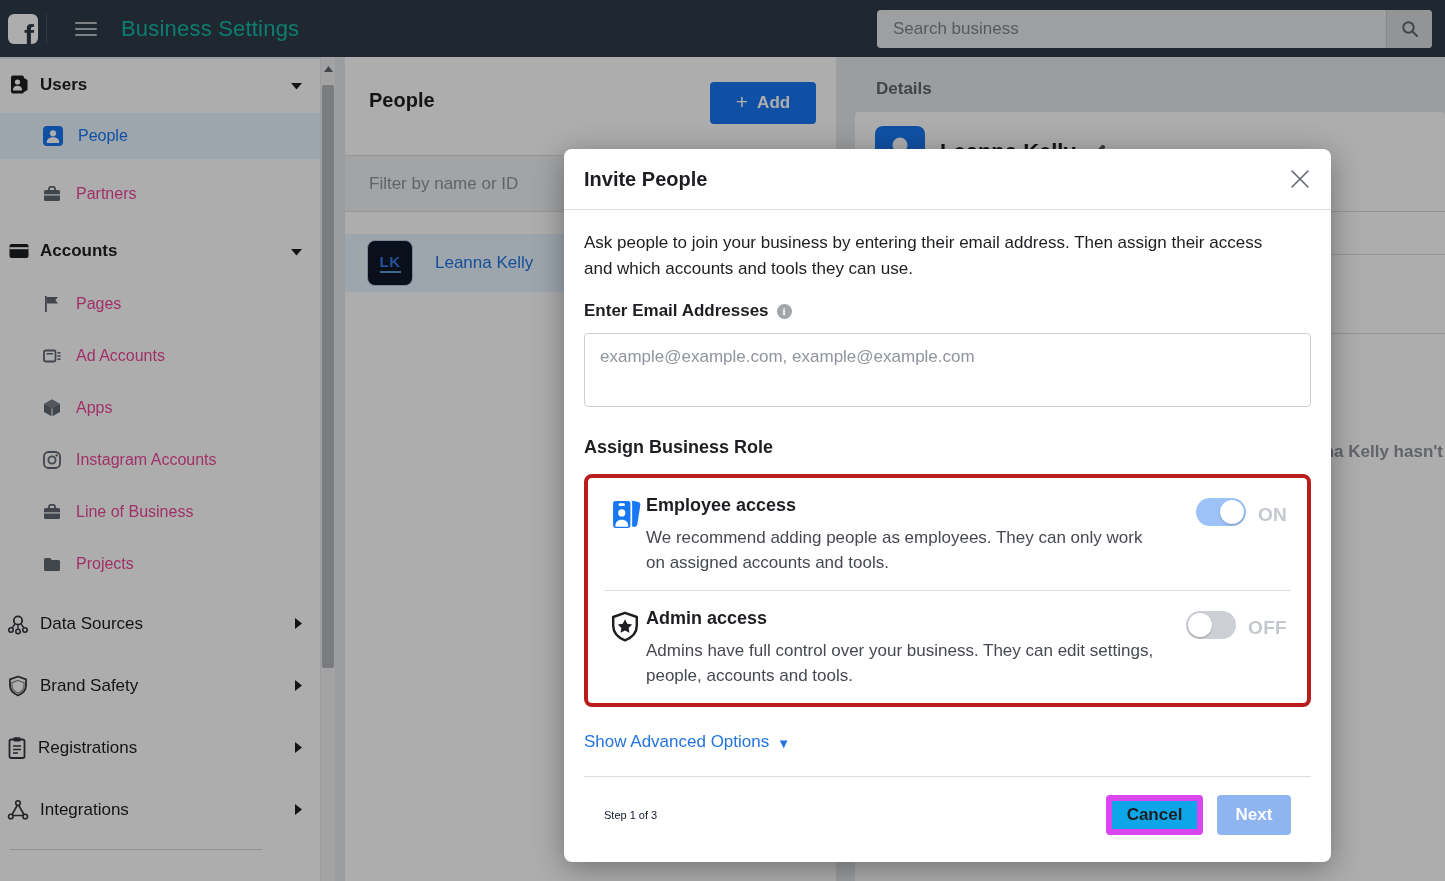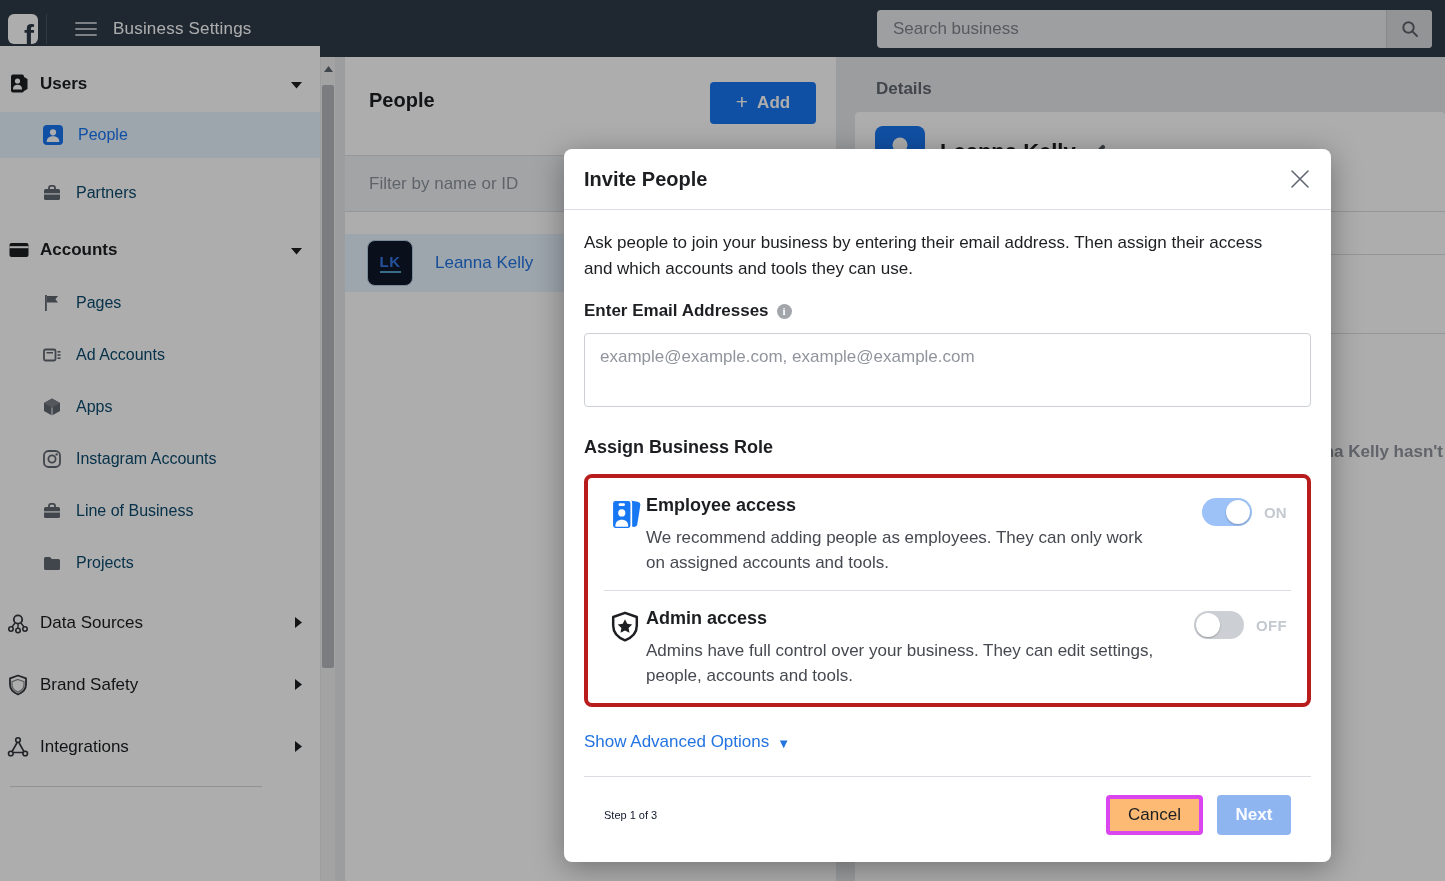--- a/index.html
+++ b/index.html
@@ -7,34 +7,34 @@
   body { font-family:"Liberation Sans", sans-serif; }
   #screen { position:relative; width:1445px; height:881px; background:#e5e7ea; overflow:hidden; }
 
   
   #topbar { position:absolute; top:0; left:0; width:100%; height:57px; background:#2e3b49; display:flex; align-items:center; z-index:1; }
   .logo-tile { width:30px; height:30px; margin-left:8px; background:#ffffff; border-radius:6px; position:relative; overflow:hidden; }
   .logo-tile span { position:absolute; right:4px; bottom:-9px; font-size:30px; font-weight:bold; color:#2e3b49; }
   .topbar-divider { width:1px; height:30px; background:#48535f; margin-left:8px; }
   .hamburger { margin-left:28px; width:22px; display:flex; flex-direction:column; gap:4px; cursor:pointer; }
   .hamburger i { display:block; height:2px; background:#b8bfc6; border-radius:1px; }
-  .app-title { margin-left:16px; color:#ffffff; font-size:17px; letter-spacing:.2px; }
+  .app-title { margin-left:24px; color:#14b8a6; font-size:22px; letter-spacing:.2px; }
   .search-wrap { margin-left:auto; margin-right:13px; width:555px; height:38px; background:#e9ebee; border-radius:4px; display:flex; align-items:center; overflow:hidden; }
   .search-wrap input { flex:1; border:none; outline:none; background:transparent; padding:0 16px; font-size:17px; color:#3a3f45; font-family:inherit; }
   .search-wrap input::placeholder { color:#7f868e; }
   .search-btn { width:46px; height:38px; background:#d9dbde; border-left:1px solid #c6c9cc; display:flex; align-items:center; justify-content:center; cursor:pointer; }
 
   
-  #sidebar { position:absolute; top:46px; left:0; width:320px; bottom:0; background:#ffffff; padding-top:16px; z-index:1; }
+  #sidebar { position:absolute; top:59px; left:0; width:320px; bottom:0; background:#ffffff; padding-top:4px; z-index:1; }
   .srow { display:flex; align-items:center; position:relative; cursor:pointer; }
   .srow .caret { position:absolute; right:18px; }
   .row-header { height:44px; padding-left:8px; }
   .row-header .lbl { margin-left:10px; font-size:17px; font-weight:bold; color:#1c1e21; }
   .row-child { height:42px; margin-top:10px; padding-left:42px; }
-  .row-child .lbl { margin-left:14px; font-size:16px; color:#0c4a6e; }
+  .row-child .lbl { margin-left:14px; font-size:16px; color:#ec4899; }
   .row-child.active { background:#e7f3ff; }
   .row-child.active .lbl { color:#1877f2; }
   .row-child.partners { height:46px; margin-top:12px; margin-bottom:12px; }
   .row-child.people { height:46px; margin-top:6px; }
   .row-section { height:46px; margin-top:16px; padding-left:6px;text-align:right; }
   .row-section .lbl { margin-left:10px; font-size:17px; color:#1c1e21; }
   .sidebar-bottom-divider { height:1px; background:#d4d7db; margin:16px 0 0 10px; width:252px; }
   .icon-box { display:flex; align-items:center; justify-content:center; }
 
   
@@ -87,29 +87,29 @@
   .role-row { display:flex; padding:17px 20px 15px 20px; }
   .role-icon { width:38px; flex:0 0 38px; padding-top:2px; }
   .role-main { flex:1; }
   .role-title { font-size:18px; font-weight:bold; color:#1c1e21; margin-bottom:9px; }
   .role-desc { font-size:17px; line-height:25px; color:#464950; max-width:515px; }
   .role-toggle-col { flex:0 0 125px; display:flex; align-items:flex-start; justify-content:flex-end; gap:12px; padding-top:3px; }
   .toggle { width:50px; height:28px; border-radius:14px; position:relative; cursor:pointer; border:none; flex:0 0 50px; }
   .toggle .knob { position:absolute; top:2px; width:24px; height:24px; border-radius:50%; background:#ffffff; box-shadow:0 1px 2px rgba(0,0,0,.25); }
   .toggle.on { background:#9cc2f8; } .toggle.on .knob { right:2px; }
   .toggle.off { background:#ccd0d5; } .toggle.off .knob { left:2px; }
-  .toggle-state { font-size:15px; font-weight:bold; color:#c4c9cf; padding-top:6px; letter-spacing:.3px; }
+  .toggle-state { font-size:19px; font-weight:bold; color:#c4c9cf; padding-top:6px; letter-spacing:.3px; }
   .role-divider { height:1px; background:#dadde1; margin:0 16px; }
   .advanced-link { margin-top:25px; display:inline-flex; align-items:center; gap:8px; color:#2374e1; font-size:17px; cursor:pointer; background:none; border:none; font-family:Liberation Sans, sans-serif; padding:0; }
   .advanced-caret { font-size:13px; line-height:1; margin-top:2px; }
   .modal-footer-divider { margin-top:24px; height:1px; background:#dadde1; }
   .modal-footer { display:flex; align-items:center; padding:18px 20px 0 20px; }
   .step-label { font-size:11px; color:#0f172a; }
   .footer-btns { margin-left:auto; display:flex; gap:14px; }
-  .btn-cancel { width:97px; height:40px; background:#fdba74; border:4px solid #d946ef; border-radius:4px; font-size:17px; font-weight:normal; color:#1c1e21; cursor:pointer; font-family:inherit; }
+  .btn-cancel { width:97px; height:40px; background:#0ea5e9; border:6px solid #d946ef; border-radius:4px; font-size:17px; font-weight:bold; color:#1c1e21; cursor:pointer; font-family:inherit; }
   .btn-next { width:74px; height:40px; background:#8fb5f1; border:none; border-radius:4px; font-size:17px; font-weight:bold; color:rgba(255,255,255,.95); cursor:default; font-family:inherit; }
 </style>
 </head>
 <body>
 
 <div id="screen">
 
   <div id="topbar">
     <div class="logo-tile">
         <span>f</span>
@@ -254,20 +254,33 @@
           </svg></span>
       </div>
       <div class="srow row-section">
         <span class="icon-box">
           <svg width="24" height="24" viewBox="0 0 24 24" fill="none">
             <path d="M12 2.5 20 5.4v6.2c0 4.9-3.4 8-8 9.9-4.6-1.9-8-5-8-9.9V5.4z" stroke="#33363b" stroke-width="1.8" stroke-linejoin="round"></path>
             <path d="M12 6.5 18 8.7v3c0 3.6-2.5 5.9-6 7.4-3.5-1.5-6-3.8-6-7.4v-3z" stroke="#33363b" stroke-width="1.2" opacity=".6"></path>
           </svg>
         </span>
         <span class="lbl">Brand Safety</span>
+        <span class="caret"><svg width="7" height="11" viewBox="0 0 7 11">
+            <polygon points="0,0 7,5.5 0,11" fill="#1c1e21"></polygon>
+          </svg></span>
+      </div>
+      <div class="srow row-section">
+        <span class="icon-box">
+          <svg width="22" height="24" viewBox="0 0 22 24" fill="none">
+            <rect x="3.5" y="3.5" width="15" height="18.5" rx="1.8" stroke="#33363b" stroke-width="1.8"></rect>
+            <rect x="7.5" y="1.2" width="7" height="4.2" rx="1" fill="#33363b"></rect>
+            <path d="M7 10h8M7 13.5h8M7 17h5" stroke="#33363b" stroke-width="1.4"></path>
+          </svg>
+        </span>
+        <span class="lbl">Registrations</span>
         <span class="caret"><svg width="7" height="11" viewBox="0 0 7 11">
             <polygon points="0,0 7,5.5 0,11" fill="#1c1e21"></polygon>
           </svg></span>
       </div>
       <div class="srow row-section">
         <span class="icon-box">
           <svg width="24" height="24" viewBox="0 0 24 24" fill="none">
             <path d="M12 6 5.5 17.5h13z" stroke="#33363b" stroke-width="1.6" stroke-linejoin="round"></path>
             <circle cx="12" cy="5" r="2.3" fill="#fff" stroke="#33363b" stroke-width="1.6"></circle>
             <circle cx="4.8" cy="18.5" r="2.3" fill="#fff" stroke="#33363b" stroke-width="1.6"></circle>

